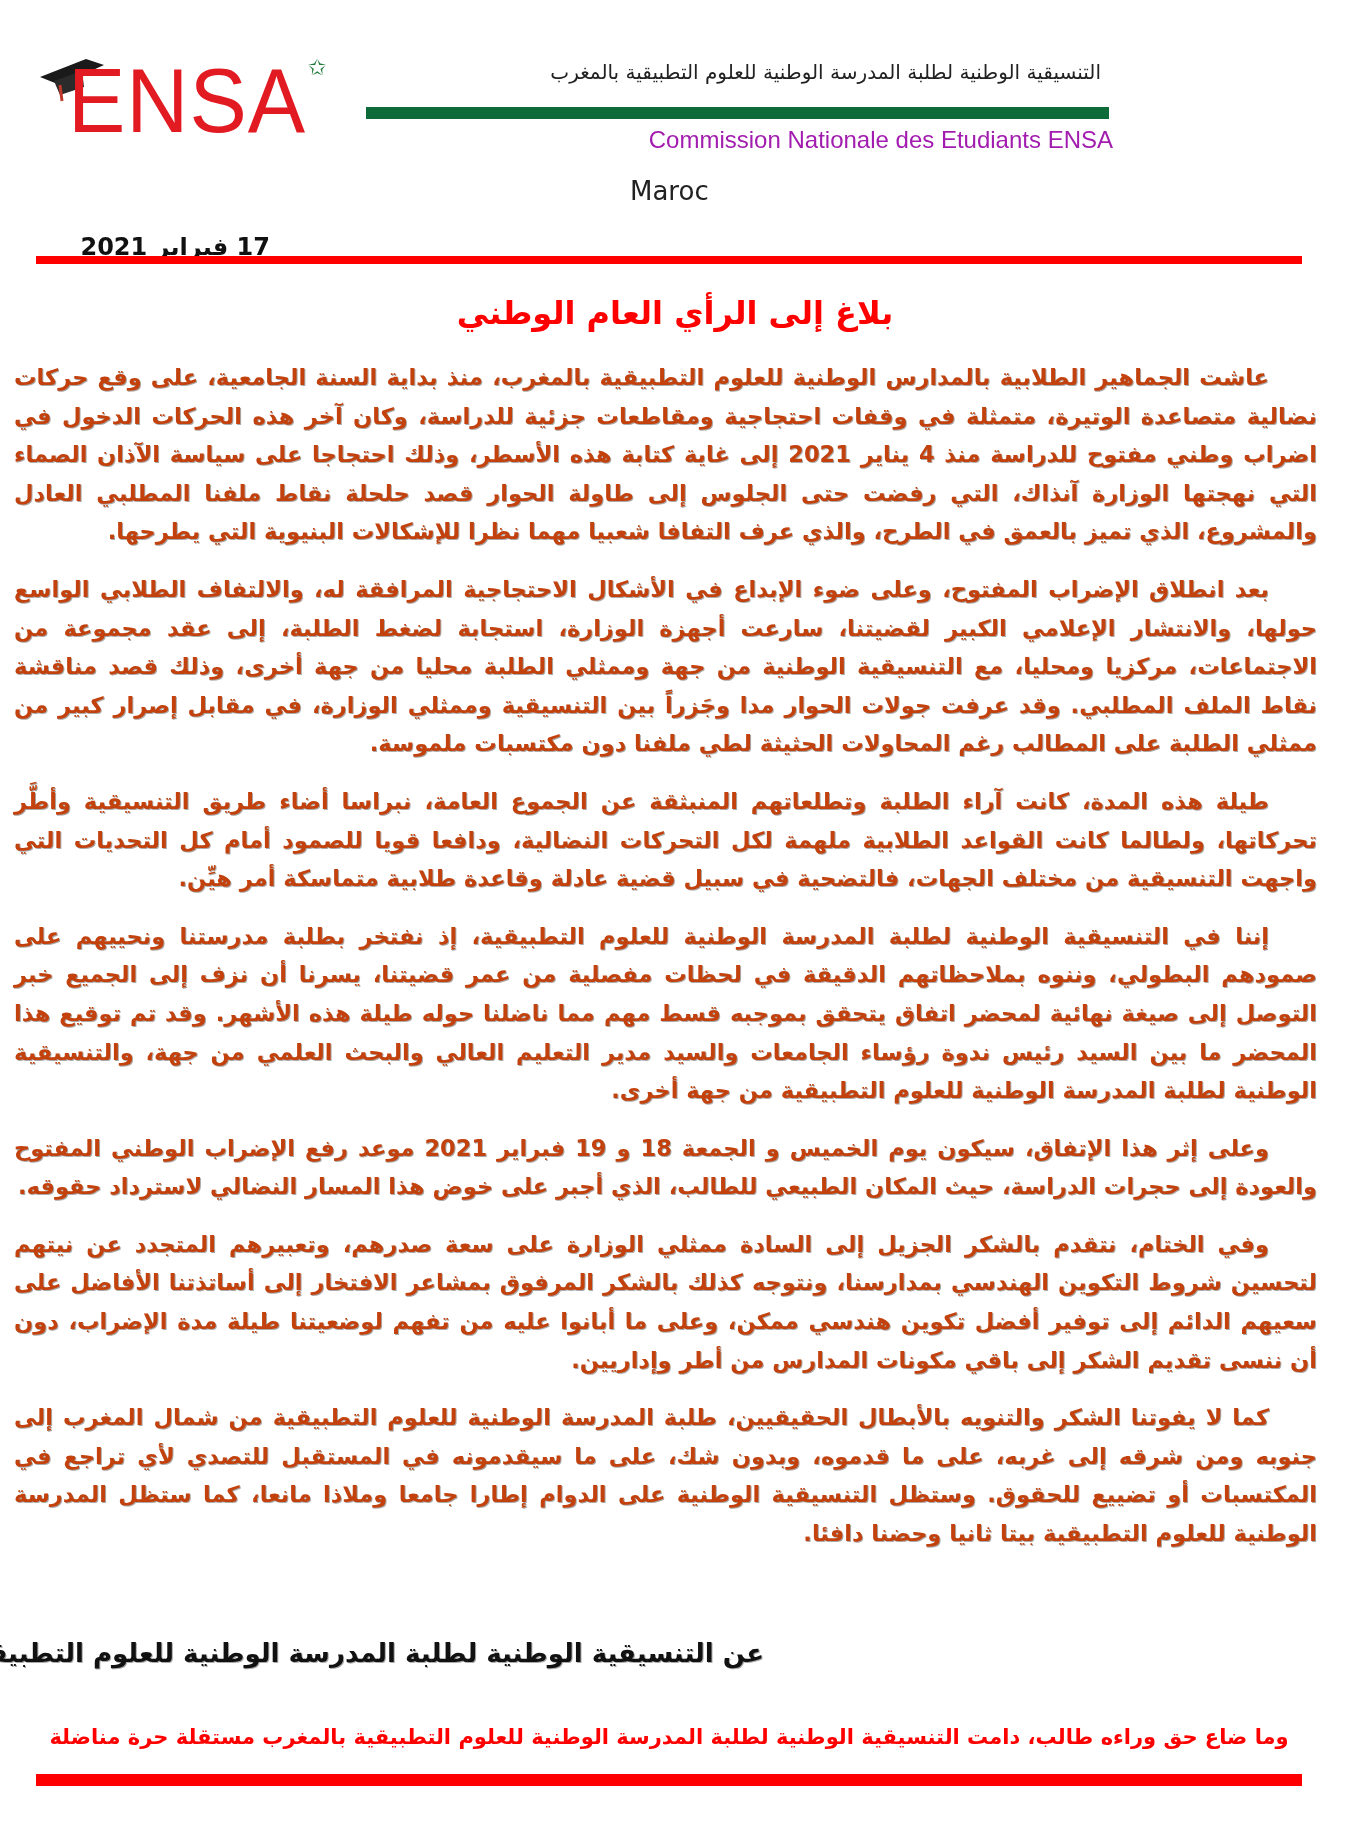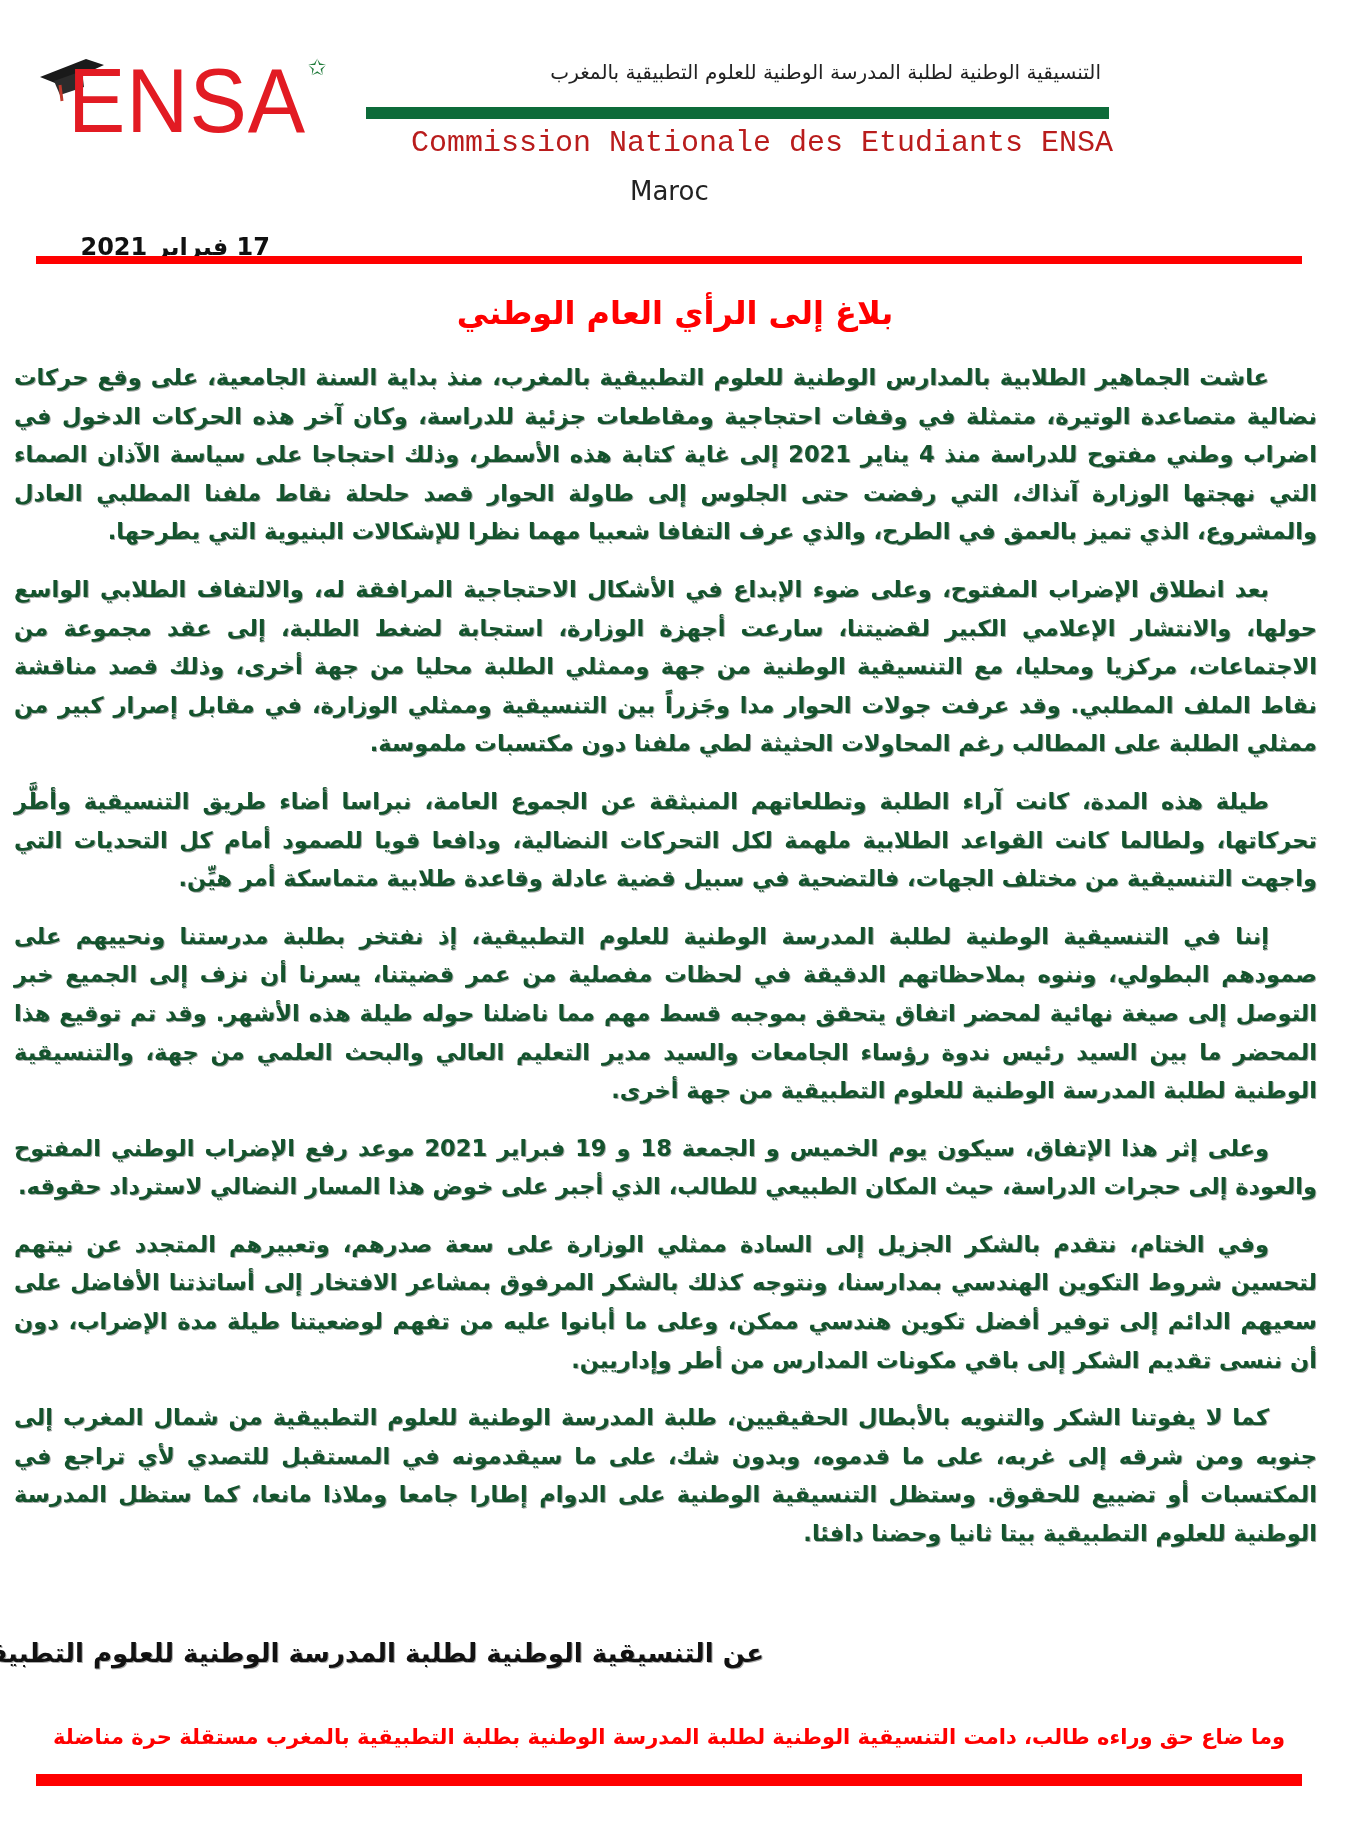--- a/index.html
+++ b/index.html
@@ -68,23 +68,23 @@
       width: 743px;
       height: 12px;
       background: #0d6b3a;
     }
     .org-french {
       position: absolute;
       left: 368px;
       width: 745px;
       top: 126px;
       text-align: right;
-      font-family: Liberation Mono, monospace;
-      font-size: 30px;
-      color: #b91c1c;
+      font-family: Liberation Sans, sans-serif;
+      font-size: 24px;
+      color: #a21caf;
       white-space: nowrap;
     }
     .org-country {
       position: absolute;
       left: 630px;
       width: 200px;
       top: 176px;
       font-family: "DejaVu Sans", sans-serif;
       font-size: 26px;
       color: #222;
@@ -127,21 +127,21 @@
       position: absolute;
       left: 14px;
       width: 1303px;
       top: 358px;
       direction: rtl;
       text-align: justify;
       font-family: "DejaVu Sans", sans-serif;
       font-weight: bold;
       font-size: 22.5px;
       line-height: 38.6px;
-      color: #14532d;
+      color: #c2410c;
       text-shadow: 1px 1px 0 #aaa;
     }
     .body p {
       margin: 0 0 19px 0;
       text-indent: 48px;
       text-align-last: right;
     }
     .signature {
       position: absolute;
       left: 44px;
@@ -206,14 +206,14 @@
   <p>بعد انطلاق الإضراب المفتوح، وعلى ضوء الإبداع في الأشكال الاحتجاجية المرافقة له، والالتفاف الطلابي الواسع حولها، والانتشار الإعلامي الكبير لقضيتنا، سارعت أجهزة الوزارة، استجابة لضغط الطلبة، إلى عقد مجموعة من الاجتماعات، مركزيا ومحليا، مع التنسيقية الوطنية من جهة وممثلي الطلبة محليا من جهة أخرى، وذلك قصد مناقشة نقاط الملف المطلبي. وقد عرفت جولات الحوار مدا وجَزراً بين التنسيقية وممثلي الوزارة، في مقابل إصرار كبير من ممثلي الطلبة على المطالب رغم المحاولات الحثيثة لطي ملفنا دون مكتسبات ملموسة.</p>
   <p>طيلة هذه المدة، كانت آراء الطلبة وتطلعاتهم المنبثقة عن الجموع العامة، نبراسا أضاء طريق التنسيقية وأطَّر تحركاتها، ولطالما كانت القواعد الطلابية ملهمة لكل التحركات النضالية، ودافعا قويا للصمود أمام كل التحديات التي واجهت التنسيقية من مختلف الجهات، فالتضحية في سبيل قضية عادلة وقاعدة طلابية متماسكة أمر هيِّن.</p>
   <p>إننا في التنسيقية الوطنية لطلبة المدرسة الوطنية للعلوم التطبيقية، إذ نفتخر بطلبة مدرستنا ونحييهم على صمودهم البطولي، وننوه بملاحظاتهم الدقيقة في لحظات مفصلية من عمر قضيتنا، يسرنا أن نزف إلى الجميع خبر التوصل إلى صيغة نهائية لمحضر اتفاق يتحقق بموجبه قسط مهم مما ناضلنا حوله طيلة هذه الأشهر. وقد تم توقيع هذا المحضر ما بين السيد رئيس ندوة رؤساء الجامعات والسيد مدير التعليم العالي والبحث العلمي من جهة، والتنسيقية الوطنية لطلبة المدرسة الوطنية للعلوم التطبيقية من جهة أخرى.</p>
   <p>وعلى إثر هذا الإتفاق، سيكون يوم الخميس و الجمعة 18 و 19 فبراير 2021 موعد رفع الإضراب الوطني المفتوح والعودة إلى حجرات الدراسة، حيث المكان الطبيعي للطالب، الذي أجبر على خوض هذا المسار النضالي لاسترداد حقوقه.</p>
   <p>وفي الختام، نتقدم بالشكر الجزيل إلى السادة ممثلي الوزارة على سعة صدرهم، وتعبيرهم المتجدد عن نيتهم لتحسين شروط التكوين الهندسي بمدارسنا، ونتوجه كذلك بالشكر المرفوق بمشاعر الافتخار إلى أساتذتنا الأفاضل على سعيهم الدائم إلى توفير أفضل تكوين هندسي ممكن، وعلى ما أبانوا عليه من تفهم لوضعيتنا طيلة مدة الإضراب، دون أن ننسى تقديم الشكر إلى باقي مكونات المدارس من أطر وإداريين.</p>
   <p>كما لا يفوتنا الشكر والتنويه بالأبطال الحقيقيين، طلبة المدرسة الوطنية للعلوم التطبيقية من شمال المغرب إلى جنوبه ومن شرقه إلى غربه، على ما قدموه، وبدون شك، على ما سيقدمونه في المستقبل للتصدي لأي تراجع في المكتسبات أو تضييع للحقوق. وستظل التنسيقية الوطنية على الدوام إطارا جامعا وملاذا مانعا، كما ستظل المدرسة الوطنية للعلوم التطبيقية بيتا ثانيا وحضنا دافئا.</p>
 </div>
 
 <div class="signature">عن التنسيقية الوطنية لطلبة المدرسة الوطنية للعلوم التطبيقية بالمغرب</div>
 
-<div class="slogan">وما ضاع حق وراءه طالب، دامت التنسيقية الوطنية لطلبة المدرسة الوطنية بطلبة التطبيقية بالمغرب مستقلة حرة مناضلة</div>
+<div class="slogan">وما ضاع حق وراءه طالب، دامت التنسيقية الوطنية لطلبة المدرسة الوطنية للعلوم التطبيقية بالمغرب مستقلة حرة مناضلة</div>
 <div class="red-bar-bottom"></div>
 
 </body></html>

